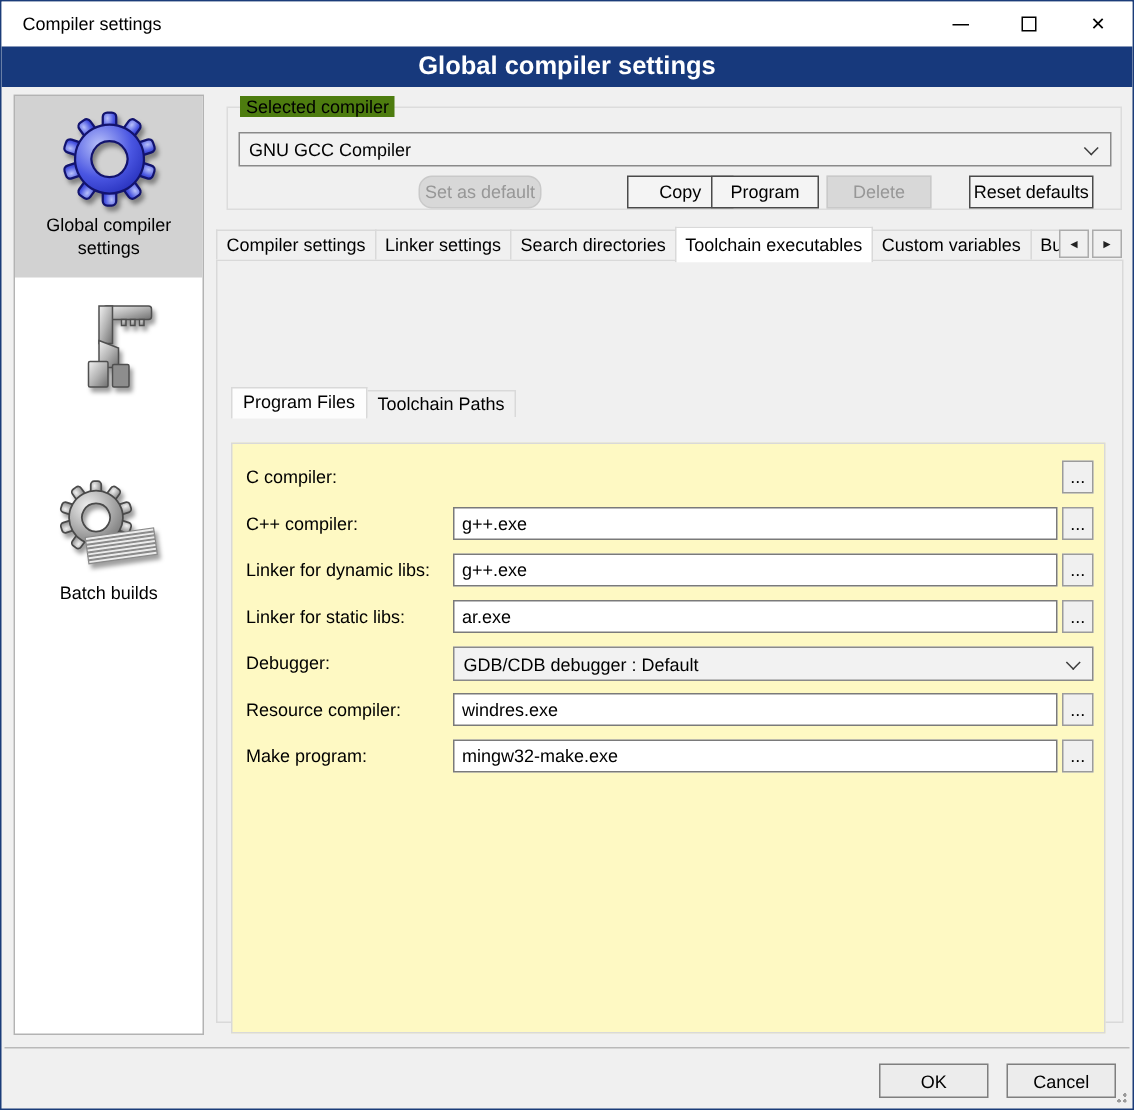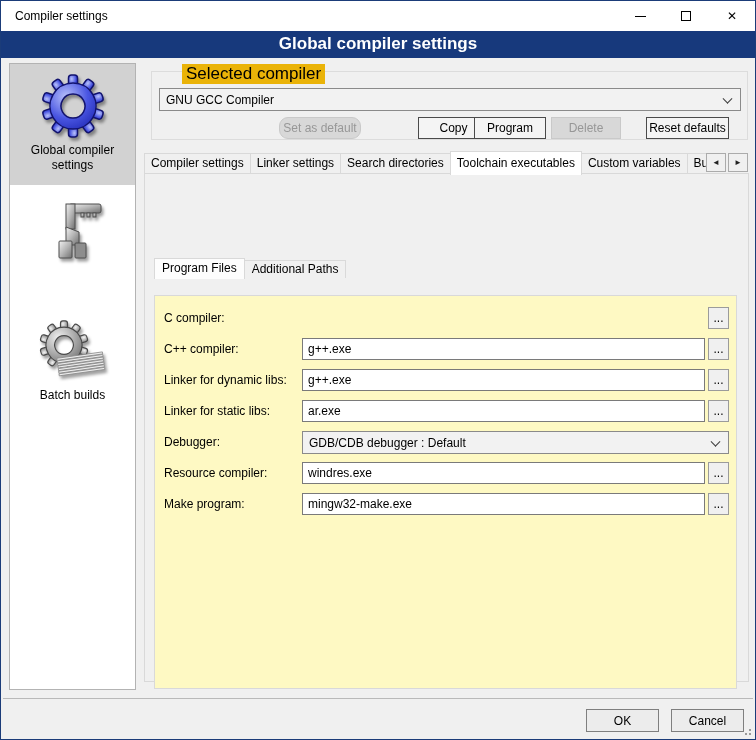--- a/index.html
+++ b/index.html
@@ -27,21 +27,21 @@
   .sb-item.sel { background:#d2d2d2; }
   .sb-item .sb-icon { display:block; margin:0 auto; }
   .sb-icon svg { filter:drop-shadow(2px 3px 1.5px rgba(0,0,0,.38)); }
   .sb-label { font-size:12px; line-height:15px; padding:2px 4px 8px; }
   .sb-i0 { padding-top:10px; height:121px; }
   .sb-i1 { padding-top:14px; height:112px; }
   .sb-i2 { padding-top:22px; height:130px; }
 
   
   .group { position:absolute; border:1px solid #dcdcdc; }
-  .legend { position:absolute; top:-8px; left:8px; background:#eab308; padding:0 4px; font-size:17px; white-space:nowrap;margin-left:22px; }
+  .legend { position:absolute; top:-8px; left:8px; background:#4d7c0f; padding:0 4px; font-size:12px; white-space:nowrap; }
 
   .g1 { left:150px; top:70px; width:597px; height:69px; }
   .g2 { left:150px; top:184px; width:592px; height:68px; }
 
   
   .combo { position:absolute; background:#f2f2f2; border:1px solid #8a8a8a; display:flex; align-items:center;
            padding:0 24px 0 6px; font-size:12px; white-space:nowrap; overflow:hidden; cursor:default; }
   .combo .chev { position:absolute; right:9px; top:50%; width:7px; height:7px;
                  border-right:1.4px solid #3c3c3c; border-bottom:1.4px solid #3c3c3c;
                  transform:translateY(-68%) rotate(45deg); }
@@ -248,21 +248,21 @@
   </div>
   <div class="pathfield" style="border-color: rgb(0, 120, 215);">
     <span class="selection" style="background: rgb(0, 120, 215);">C:\raylib\MinGW</span>
   </div>
   <button class="btn btn-soft browse-main">...</button>
   <button class="btn autodetect">Auto-detect</button>
   <div class="note" style="color: rgb(160, 27, 27);">NOTE: All programs must exist either in the "bin" sub-directory of this path, or in any of the "Additional</div>
 
   <div class="subtabstrip">
       <div class="subtab active">Program Files</div>
-      <div class="subtab">Additional Paths</div>
+      <div class="subtab">Toolchain Paths</div>
     </div>
   <div class="subpage" id="rows">
       <div class="row" style="top: 11px;">
         <span class="rlabel">C compiler:</span>
         <button class="btn btn-soft rbrowse">...</button>
       </div>
       <div class="row" style="top: 42px;">
         <span class="rlabel">C++ compiler:</span>
         <input class="tfield" value="g++.exe" style="">
         <button class="btn btn-soft rbrowse">...</button>

